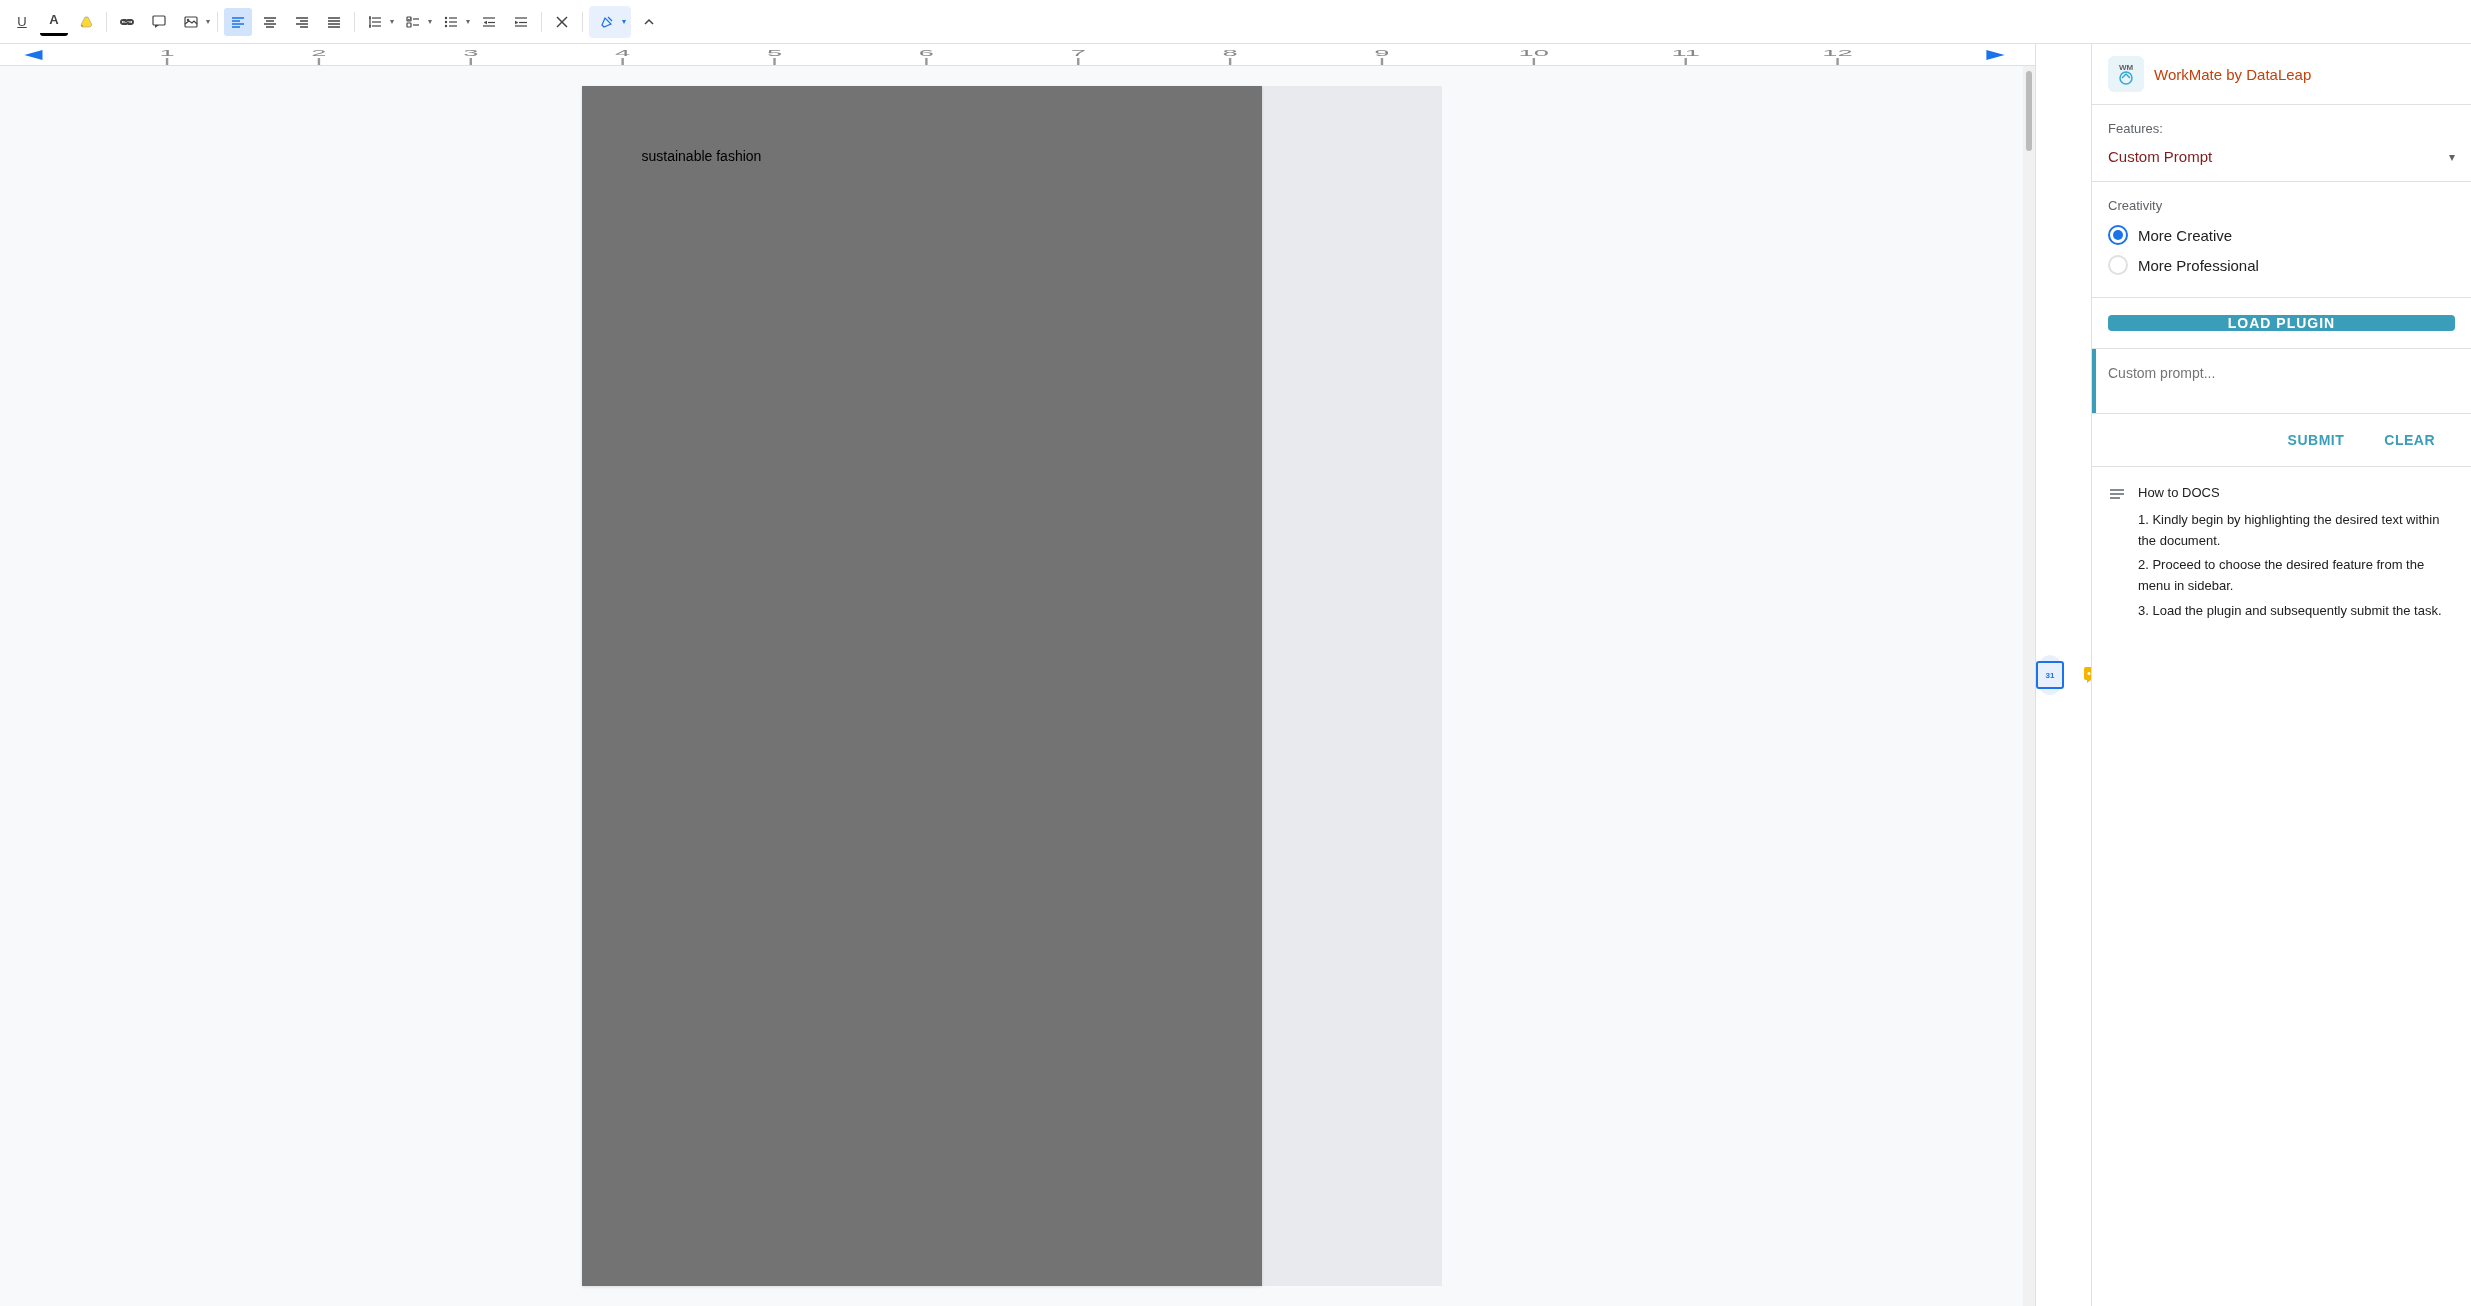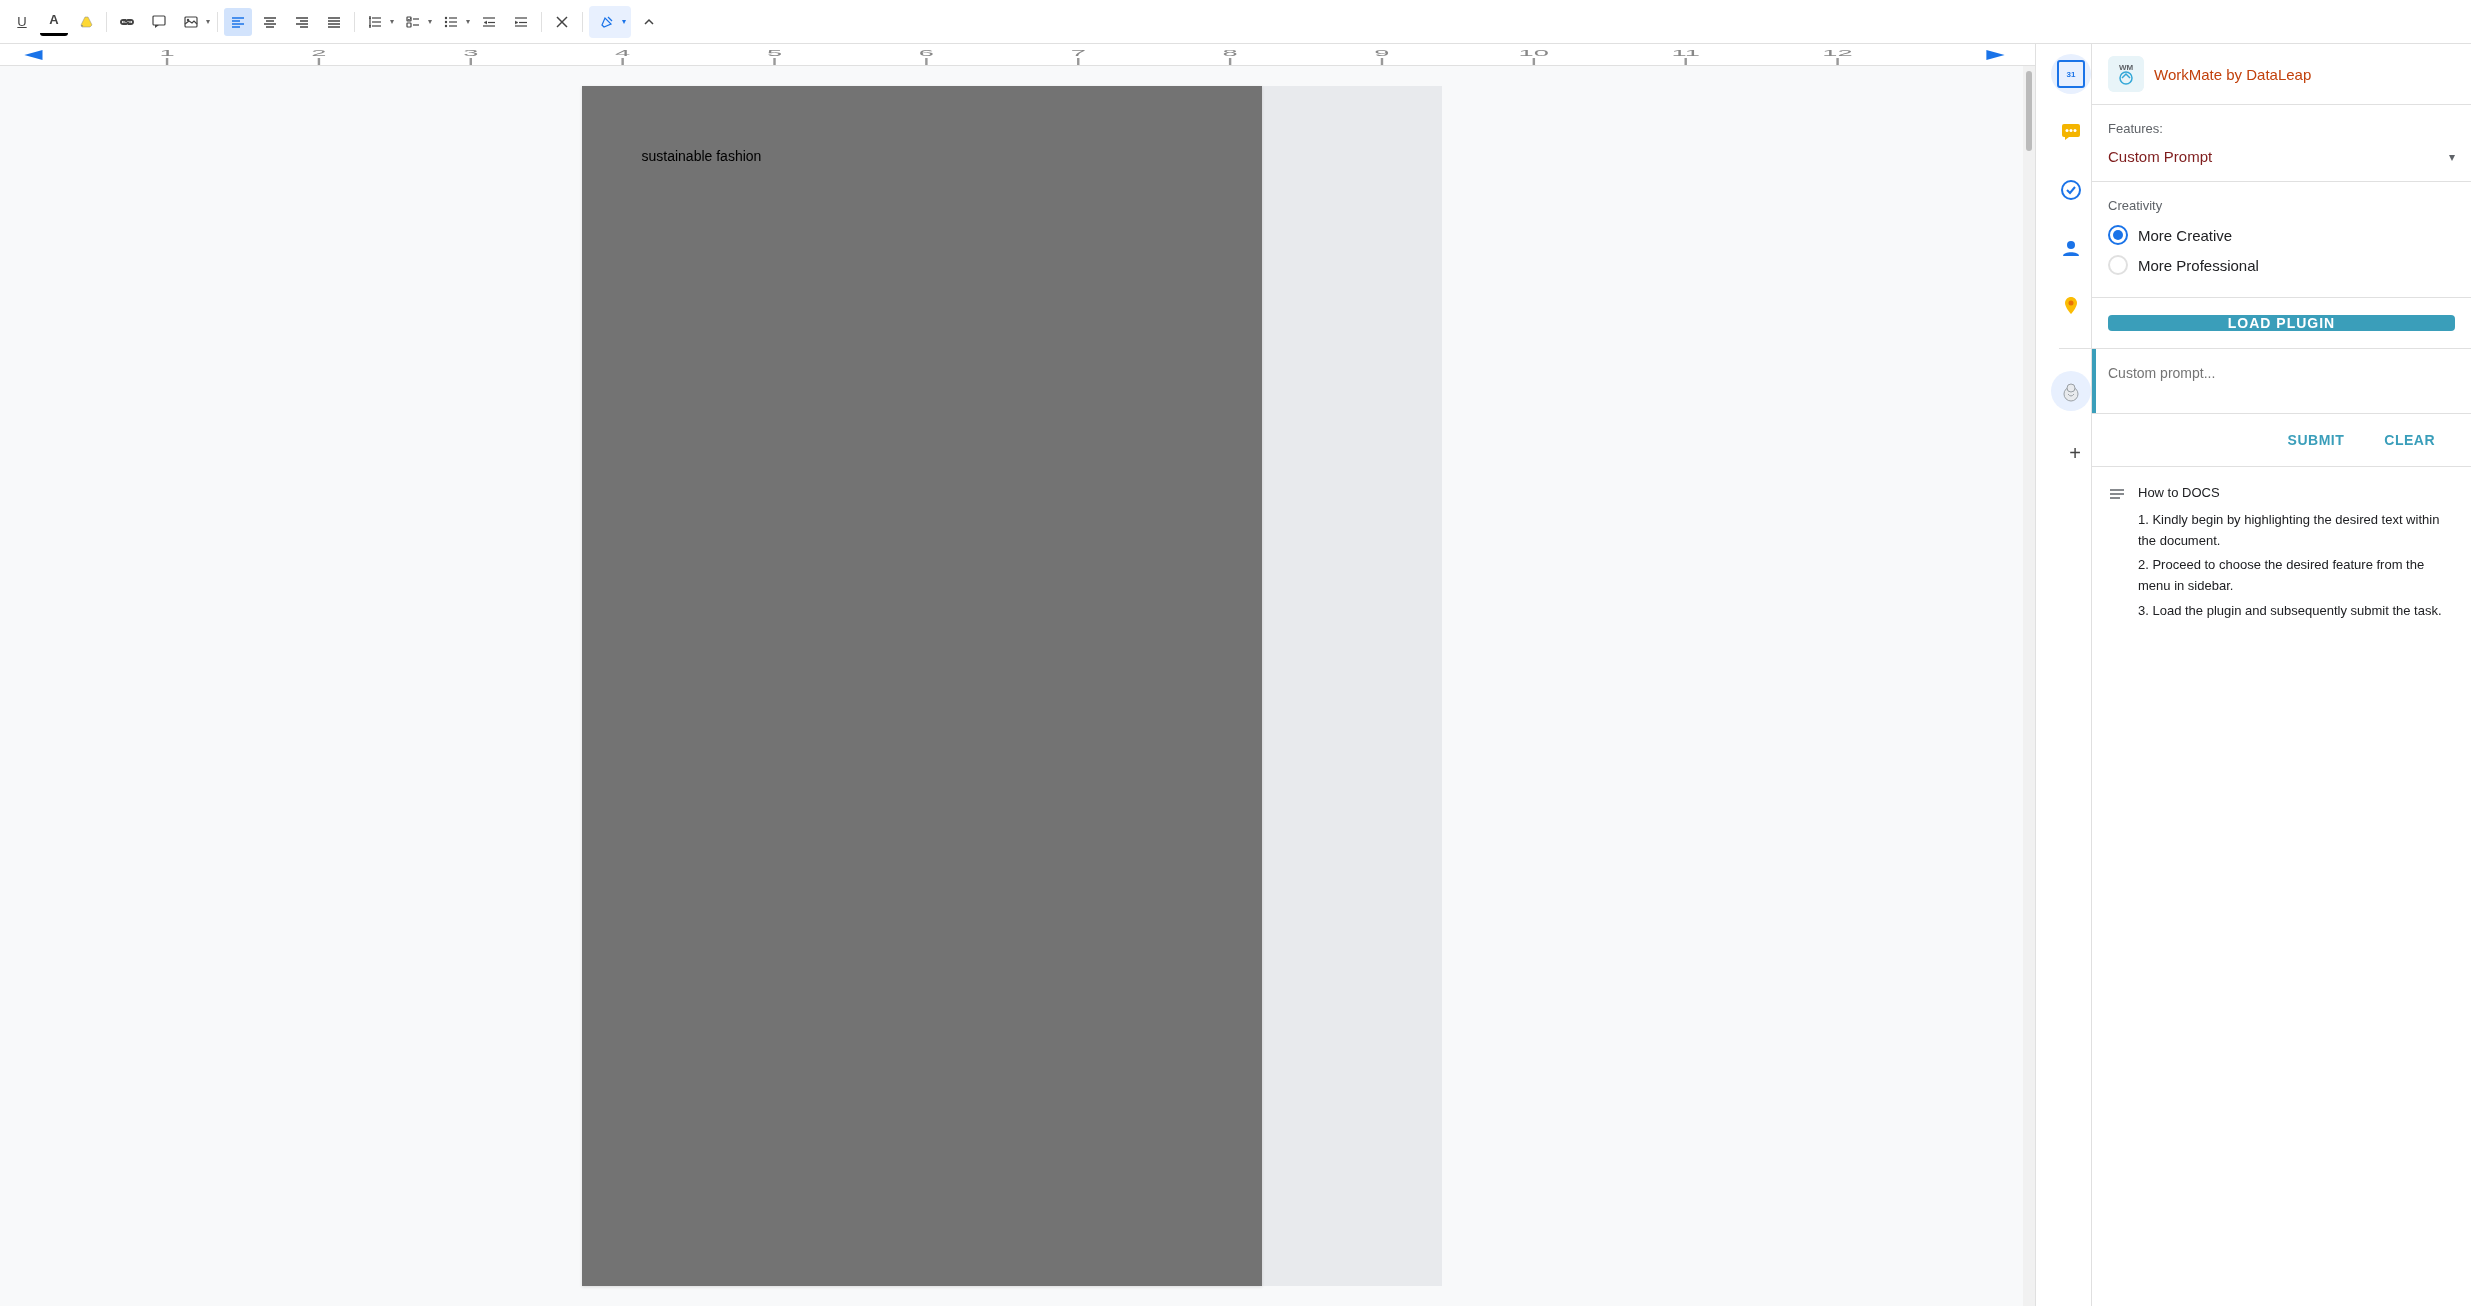--- a/index.html
+++ b/index.html
@@ -54,21 +54,21 @@
     .doc-right-page {
       width: 180px; min-height: 900px; background: #e8eaed; flex-shrink: 0;
     }
     .doc-pages-wrapper { display: flex; gap: 0; }
     .scrollbar-area { width: 12px; background: #f1f1f1; display: flex; flex-direction: column; align-items: center; padding-top: 5px; }
     .scrollbar-thumb { width: 6px; height: 80px; background: #bbb; border-radius: 3px; }
 
     
     .icon-strip {
       width: 56px; background: #fff; border-left: 1px solid #e0e0e0;
-      display: flex; flex-direction: column; align-items: flex-end; padding: 10px 0; gap: 18px;
+      display: flex; flex-direction: row; align-items: center; padding: 10px 0; gap: 18px;
       flex-shrink: 0;
     }
     .icon-strip-btn {
       width: 40px; height: 40px; border: none; background: transparent;
       border-radius: 50%; cursor: pointer; display: flex; align-items: center; justify-content: center;
       font-size: 18px;
     }
     .icon-strip-btn.active { background: #e8f0fe; }
     .icon-strip-divider { height: 1px; width: 32px; background: #e0e0e0; margin: 4px 0; }
     .icon-strip-plus {

